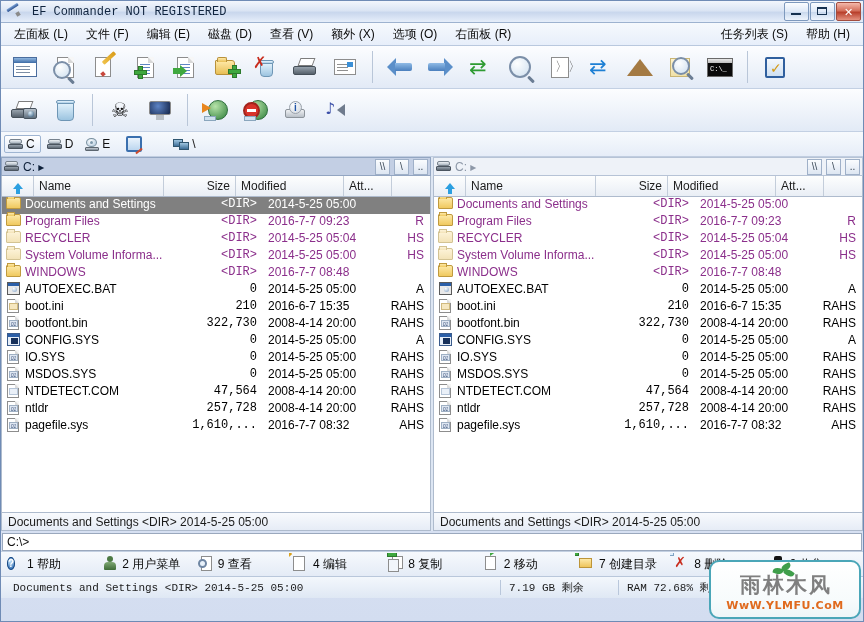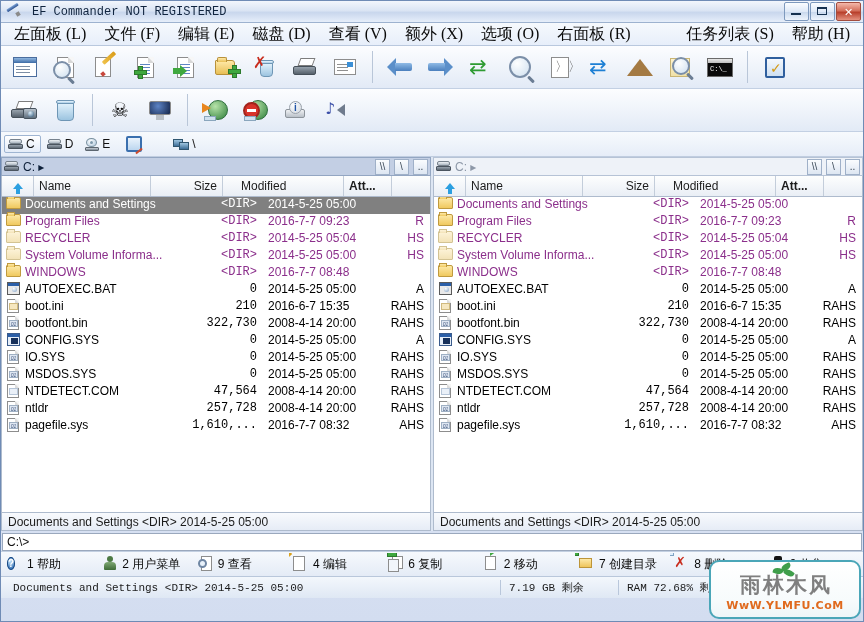--- a/index.html
+++ b/index.html
@@ -55,22 +55,22 @@
     border-top-width:2px;box-sizing:border-box;}
 
   
   .menubar{
     height:22px;display:flex;align-items:center;
     background:linear-gradient(180deg,#f6f9fd,#e7eefa);
     border-bottom:1px solid #b9c8de;
     padding:0 4px;position:relative;
   }
   .menu-item{
-    padding:2px 9px;color:#0a0a0a;font-size:16px;white-space:nowrap;cursor:default;
-    font-family:Liberation Serif, serif;
+    padding:2px 9px;color:#0a0a0a;font-size:12px;white-space:nowrap;cursor:default;
+    font-family:Liberation Sans, sans-serif;
   }
   .menu-right{position:absolute;right:4px;display:flex;}
 
   
   .tbar{
     display:flex;align-items:center;height:42px;
     background:linear-gradient(180deg,#fcfdff 0%,#eef3fa 55%,#e2eaf6 100%);
     border-bottom:1px solid #c3d0e3;padding-left:4px;
   }
   .tbar2{height:42px;}
@@ -238,22 +238,22 @@
   .hcell{
     display:flex;align-items:center;border-right:1px solid #c3cdda;padding:0 5px;
     font-size:12px;color:#1b1b1b;box-sizing:border-box;
   }
   .hcell.up{width:32px;justify-content:center;}
   .uparrow{width:0;height:0;border-style:solid;border-width:0 5px 6px 5px;
     border-color:transparent transparent #2b9fe0 transparent;position:relative;}
   .uparrow:after{content:"";position:absolute;left:-2px;top:6px;width:4px;height:5px;background:#2b9fe0;}
   .h-name{flex:1;}
   .h-size{width:72px;justify-content:flex-end;}
-  .h-mod{width:108px;margin-left:13px;}
-  .h-att{width:48px;font-weight:bold;}
+  .h-mod{width:108px;}
+  .h-att{width:48px;}
   .h-rest{flex:0 0 auto;width:38px;border-right:none;}
 
   .filelist{
     flex:1;background:#fff;border:1px solid #aebbcd;border-top:none;overflow:hidden;
     position:relative;box-sizing:border-box;
   }
   .frow{display:flex;height:17px;align-items:flex-start;font-size:12px;white-space:nowrap;cursor:default;}
   .frow.sel{background:#808080;color:#fff;}
   .frow.sel .c-name,.frow.sel .c-size,.frow.sel .c-mod,.frow.sel .c-att{color:#fff;}
   .c-ico{width:22px;display:flex;align-items:center;justify-content:center;flex:0 0 auto;}
@@ -981,21 +981,21 @@
       <div class="fkey">
         <span class="fk-ico"><span class="view-ico"><i class="p"></i><i class="m"></i></span></span>
         <span>9 查看</span>
       </div>
       <div class="fkey">
         <span class="fk-ico"><span class="edit-ico"><i class="p"></i><i class="pn"></i></span></span>
         <span>4 编辑</span>
       </div>
       <div class="fkey">
         <span class="fk-ico"><span class="copy-ico"><i class="p1"></i><i class="p2"></i><i class="pl"></i></span></span>
-        <span>6 复制</span>
+        <span>8 复制</span>
       </div>
       <div class="fkey">
         <span class="fk-ico"><span class="move-ico"><i class="p1"></i><i class="ar"></i></span></span>
         <span>2 移动</span>
       </div>
       <div class="fkey">
         <span class="fk-ico"><span class="mkdir-ico"><i class="f"></i><i class="pl"></i></span></span>
         <span>7 创建目录</span>
       </div>
       <div class="fkey">

